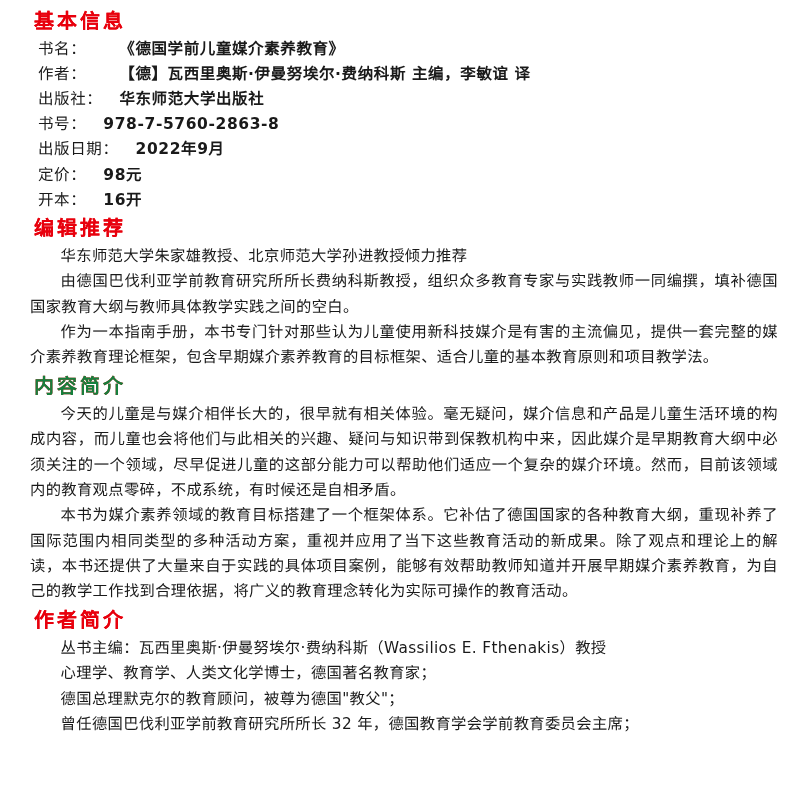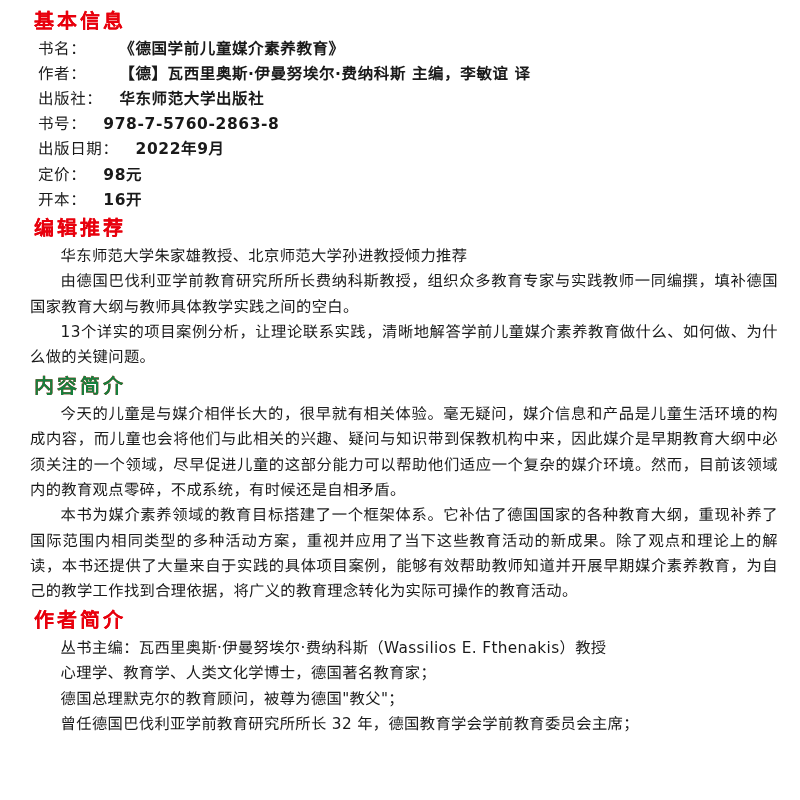--- a/index.html
+++ b/index.html
@@ -121,21 +121,21 @@
         <span class="info-label">开本：</span>
         <span class="info-value">16开</span>
       </li>
     </ul>
   </div>
 
   <div class="block">
     <div class="section-head gap" style="color: rgb(232, 0, 13);">编辑推荐</div>
     <p class="para">华东师范大学朱家雄教授、北京师范大学孙进教授倾力推荐</p>
     <p class="para">由德国巴伐利亚学前教育研究所所长费纳科斯教授，组织众多教育专家与实践教师一同编撰，填补德国国家教育大纲与教师具体教学实践之间的空白。</p>
-    <p class="para">13个详实的项目案例分析，让理论联系实践，清晰地解答学前儿童媒介素养教育做什么、如何做、为什么做的关键问题。</p>
+    <p class="para">作为一本指南手册，本书专门针对那些认为儿童使用新科技媒介是有害的主流偏见，提供一套完整的媒介素养教育理论框架，包含早期媒介素养教育的目标框架、适合儿童的基本教育原则和项目教学法。</p>
   </div>
 
   <div class="block">
     <div class="section-head gap" style="color: #15803d;">内容简介</div>
     <p class="para">今天的儿童是与媒介相伴长大的，很早就有相关体验。毫无疑问，媒介信息和产品是儿童生活环境的构成内容，而儿童也会将他们与此相关的兴趣、疑问与知识带到保教机构中来，因此媒介是早期教育大纲中必须关注的一个领域，尽早促进儿童的这部分能力可以帮助他们适应一个复杂的媒介环境。然而，目前该领域内的教育观点零碎，不成系统，有时候还是自相矛盾。</p>
     <p class="para">本书为媒介素养领域的教育目标搭建了一个框架体系。它补估了德国国家的各种教育大纲，重现补养了国际范围内相同类型的多种活动方案，重视并应用了当下这些教育活动的新成果。除了观点和理论上的解读，本书还提供了大量来自于实践的具体项目案例，能够有效帮助教师知道并开展早期媒介素养教育，为自己的教学工作找到合理依据，将广义的教育理念转化为实际可操作的教育活动。</p>
   </div>
 
   <div class="block">
     <div class="section-head gap" style="color: rgb(232, 0, 13);">作者简介</div>

